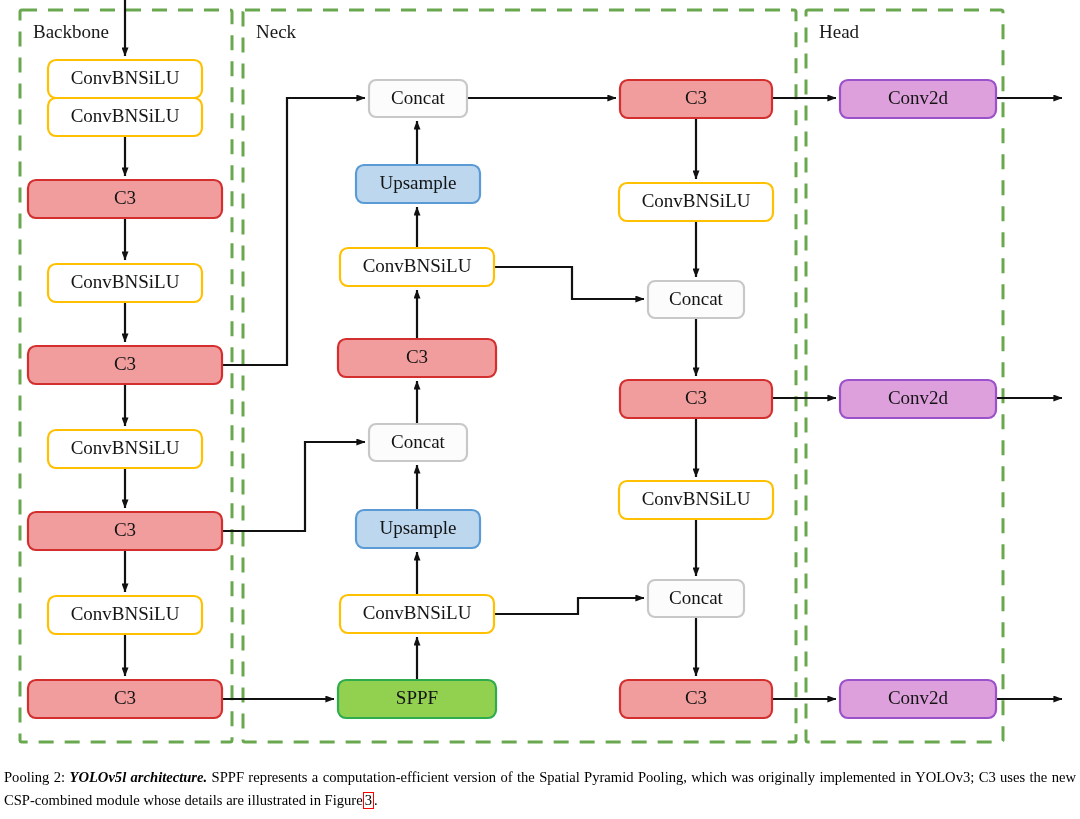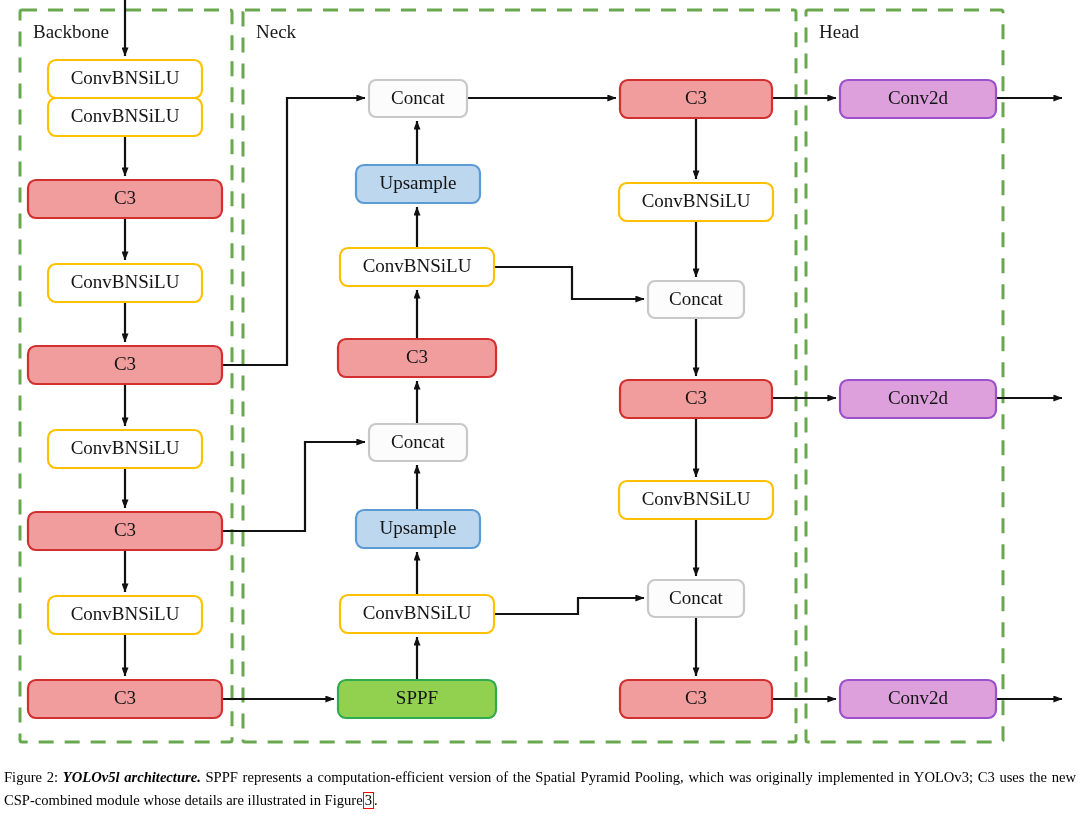--- a/index.html
+++ b/index.html
@@ -251,18 +251,18 @@
           <text class="node-text" x="918" y="400">Conv2d</text>
         </g>
         <g>
           <rect class="node-rect" x="840" y="680" width="156" height="38" rx="8" ry="8" fill="#dda0dd" stroke="#9b51c9"></rect>
           <text class="node-text" x="918" y="700">Conv2d</text>
         </g>
       </g>
   </svg>
 
   <div class="caption">
-    <span>Figure 2:</span>
+    <span>Pooling 2:</span>
     <b>YOLOv5l architecture.</b>
     <span>SPPF represents a computation-efficient version of the Spatial Pyramid Pooling, which was originally implemented in YOLOv3; C3 uses the new CSP-combined module whose details are illustrated in Figure</span><span class="ref-box">3</span><span>.</span>
   </div>
 
 </div>
 
 </body></html>

